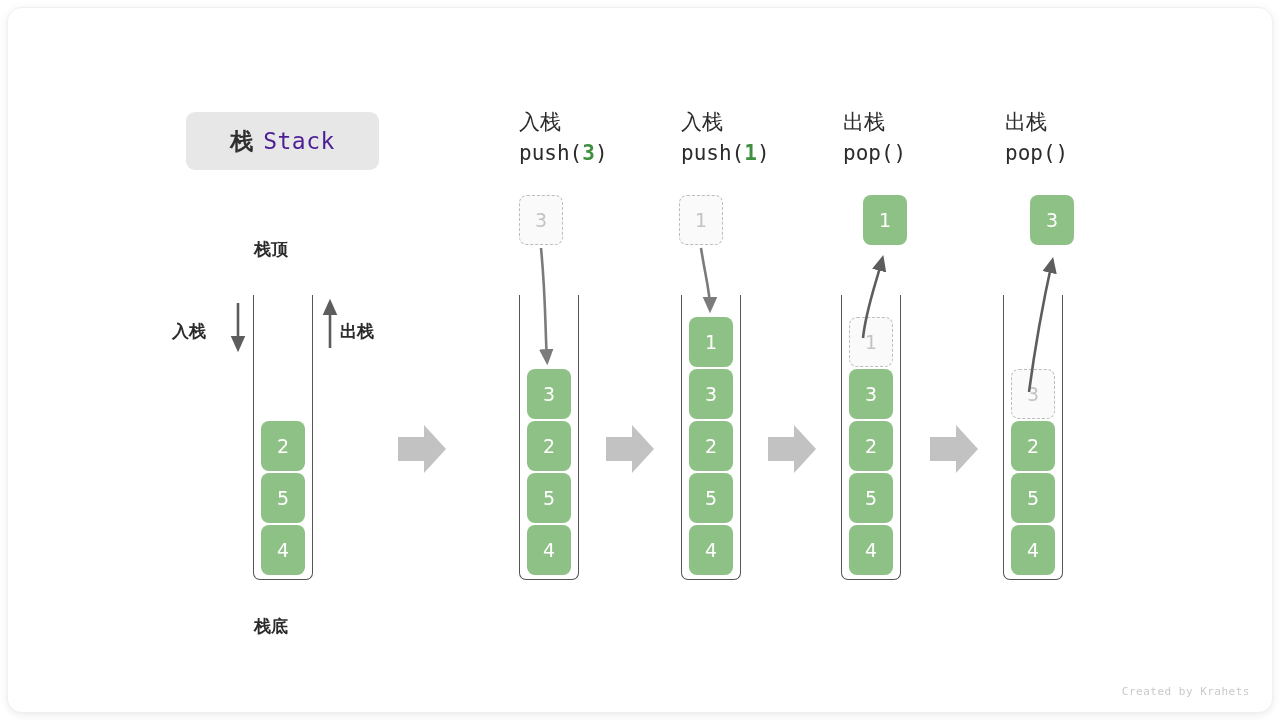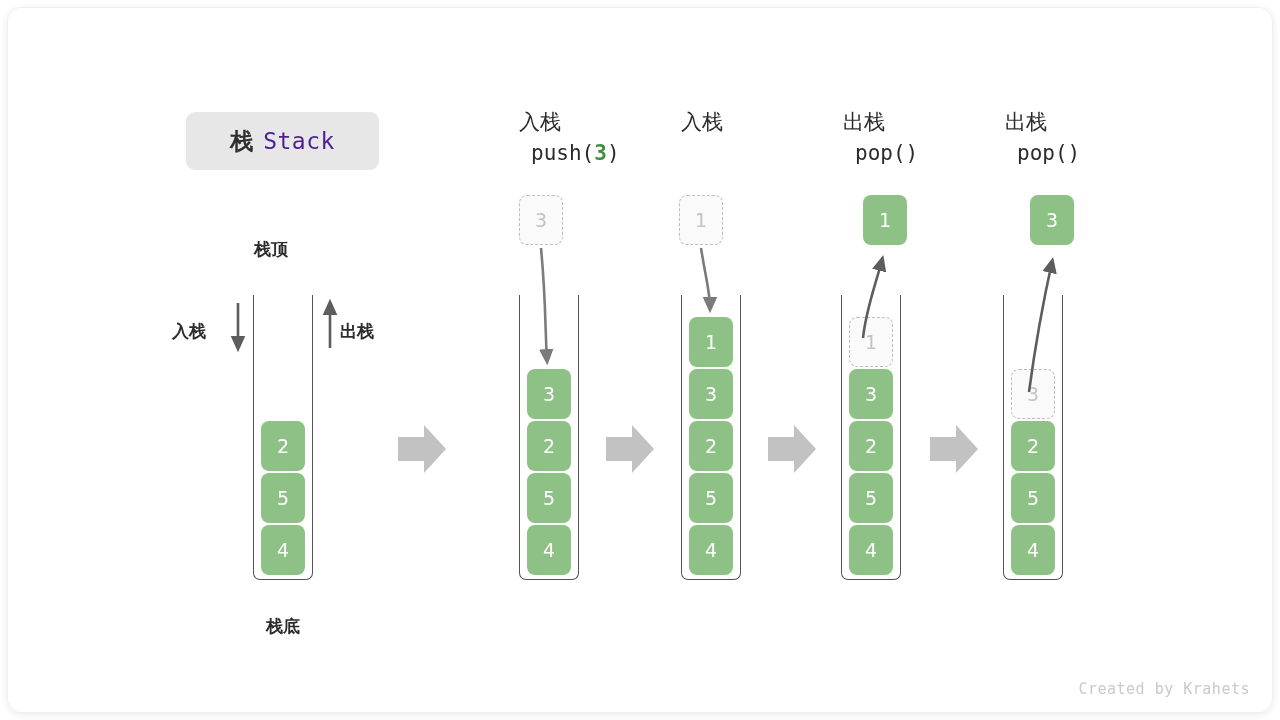--- a/index.html
+++ b/index.html
@@ -44,42 +44,41 @@
     letter-spacing: 0.5px;
   }
 
   
   .lbl-bold {
     position: absolute;
     font-size: 17px; font-weight: 700; color: #2b2b2b;
     white-space: nowrap;
   }
   .lbl-top    { left: 254px; top: 238px; }
-  .lbl-bottom { left: 254px; top: 615px; margin-left: 12px; }
+  .lbl-bottom { left: 254px; top: 615px; }
   .lbl-in     { left: 172px; top: 320px; }
   .lbl-out    { left: 340px; top: 320px; }
 
   
   .stage-head {
     position: absolute;
     width: 200px;
     text-align: left;
     white-space: nowrap;
   }
   .stage-head .cn {
     display: block;
     font-size: 21px; font-weight: 400; color: #2b2b2b;
     line-height: 30px;
   }
   .stage-head .code {
     display: block;
     font-family: "DejaVu Sans Mono", "Liberation Mono", monospace;
     font-size: 21px; color: #2b2b2b;
     line-height: 32px;
-    margin-left: 12px;
   }
   .stage-head .code b { color: #3f8f3f; font-weight: 700; }
 
   
   .stack {
     position: absolute;
     width: 60px;
     height: 285px;         
     border-left: 1.6px solid #555;
     border-right: 1.6px solid #555;
@@ -128,21 +127,21 @@
   }
 
   
   #overlay { position: absolute; left: 0; top: 0; width: 1280px; height: 720px; pointer-events: none; }
 
   
   .footer {
     position: absolute;
     right: 30px; bottom: 22px;
     font-family: "DejaVu Sans Mono", "Liberation Mono", monospace;
-    font-size: 15px;
+    font-size: 11px;
     color: #c9c9c9;
     letter-spacing: 0.5px;
   }
 </style>
 </head>
 <body>
 
 <div id="canvas">
   <div class="card"></div>
 
@@ -173,20 +172,21 @@
     <div class="cells">
       <div class="cell solid">3</div>
       <div class="cell solid">2</div>
       <div class="cell solid">5</div>
       <div class="cell solid">4</div>
     </div>
   </div>
 
   <div class="stage-head" style="left:681px; top:107px;">
     <span class="cn">入栈</span>
+    <span class="code"><span>push(</span><b>1</b><span>)</span></span>
   </div>
   <div class="float-cell ghost" style="left:679px; top:195px;">1</div>
   <div class="stack" style="left:681px; top:295px;">
     <div class="cells">
       <div class="cell solid">1</div>
       <div class="cell solid">3</div>
       <div class="cell solid">2</div>
       <div class="cell solid">5</div>
       <div class="cell solid">4</div>
     </div>

